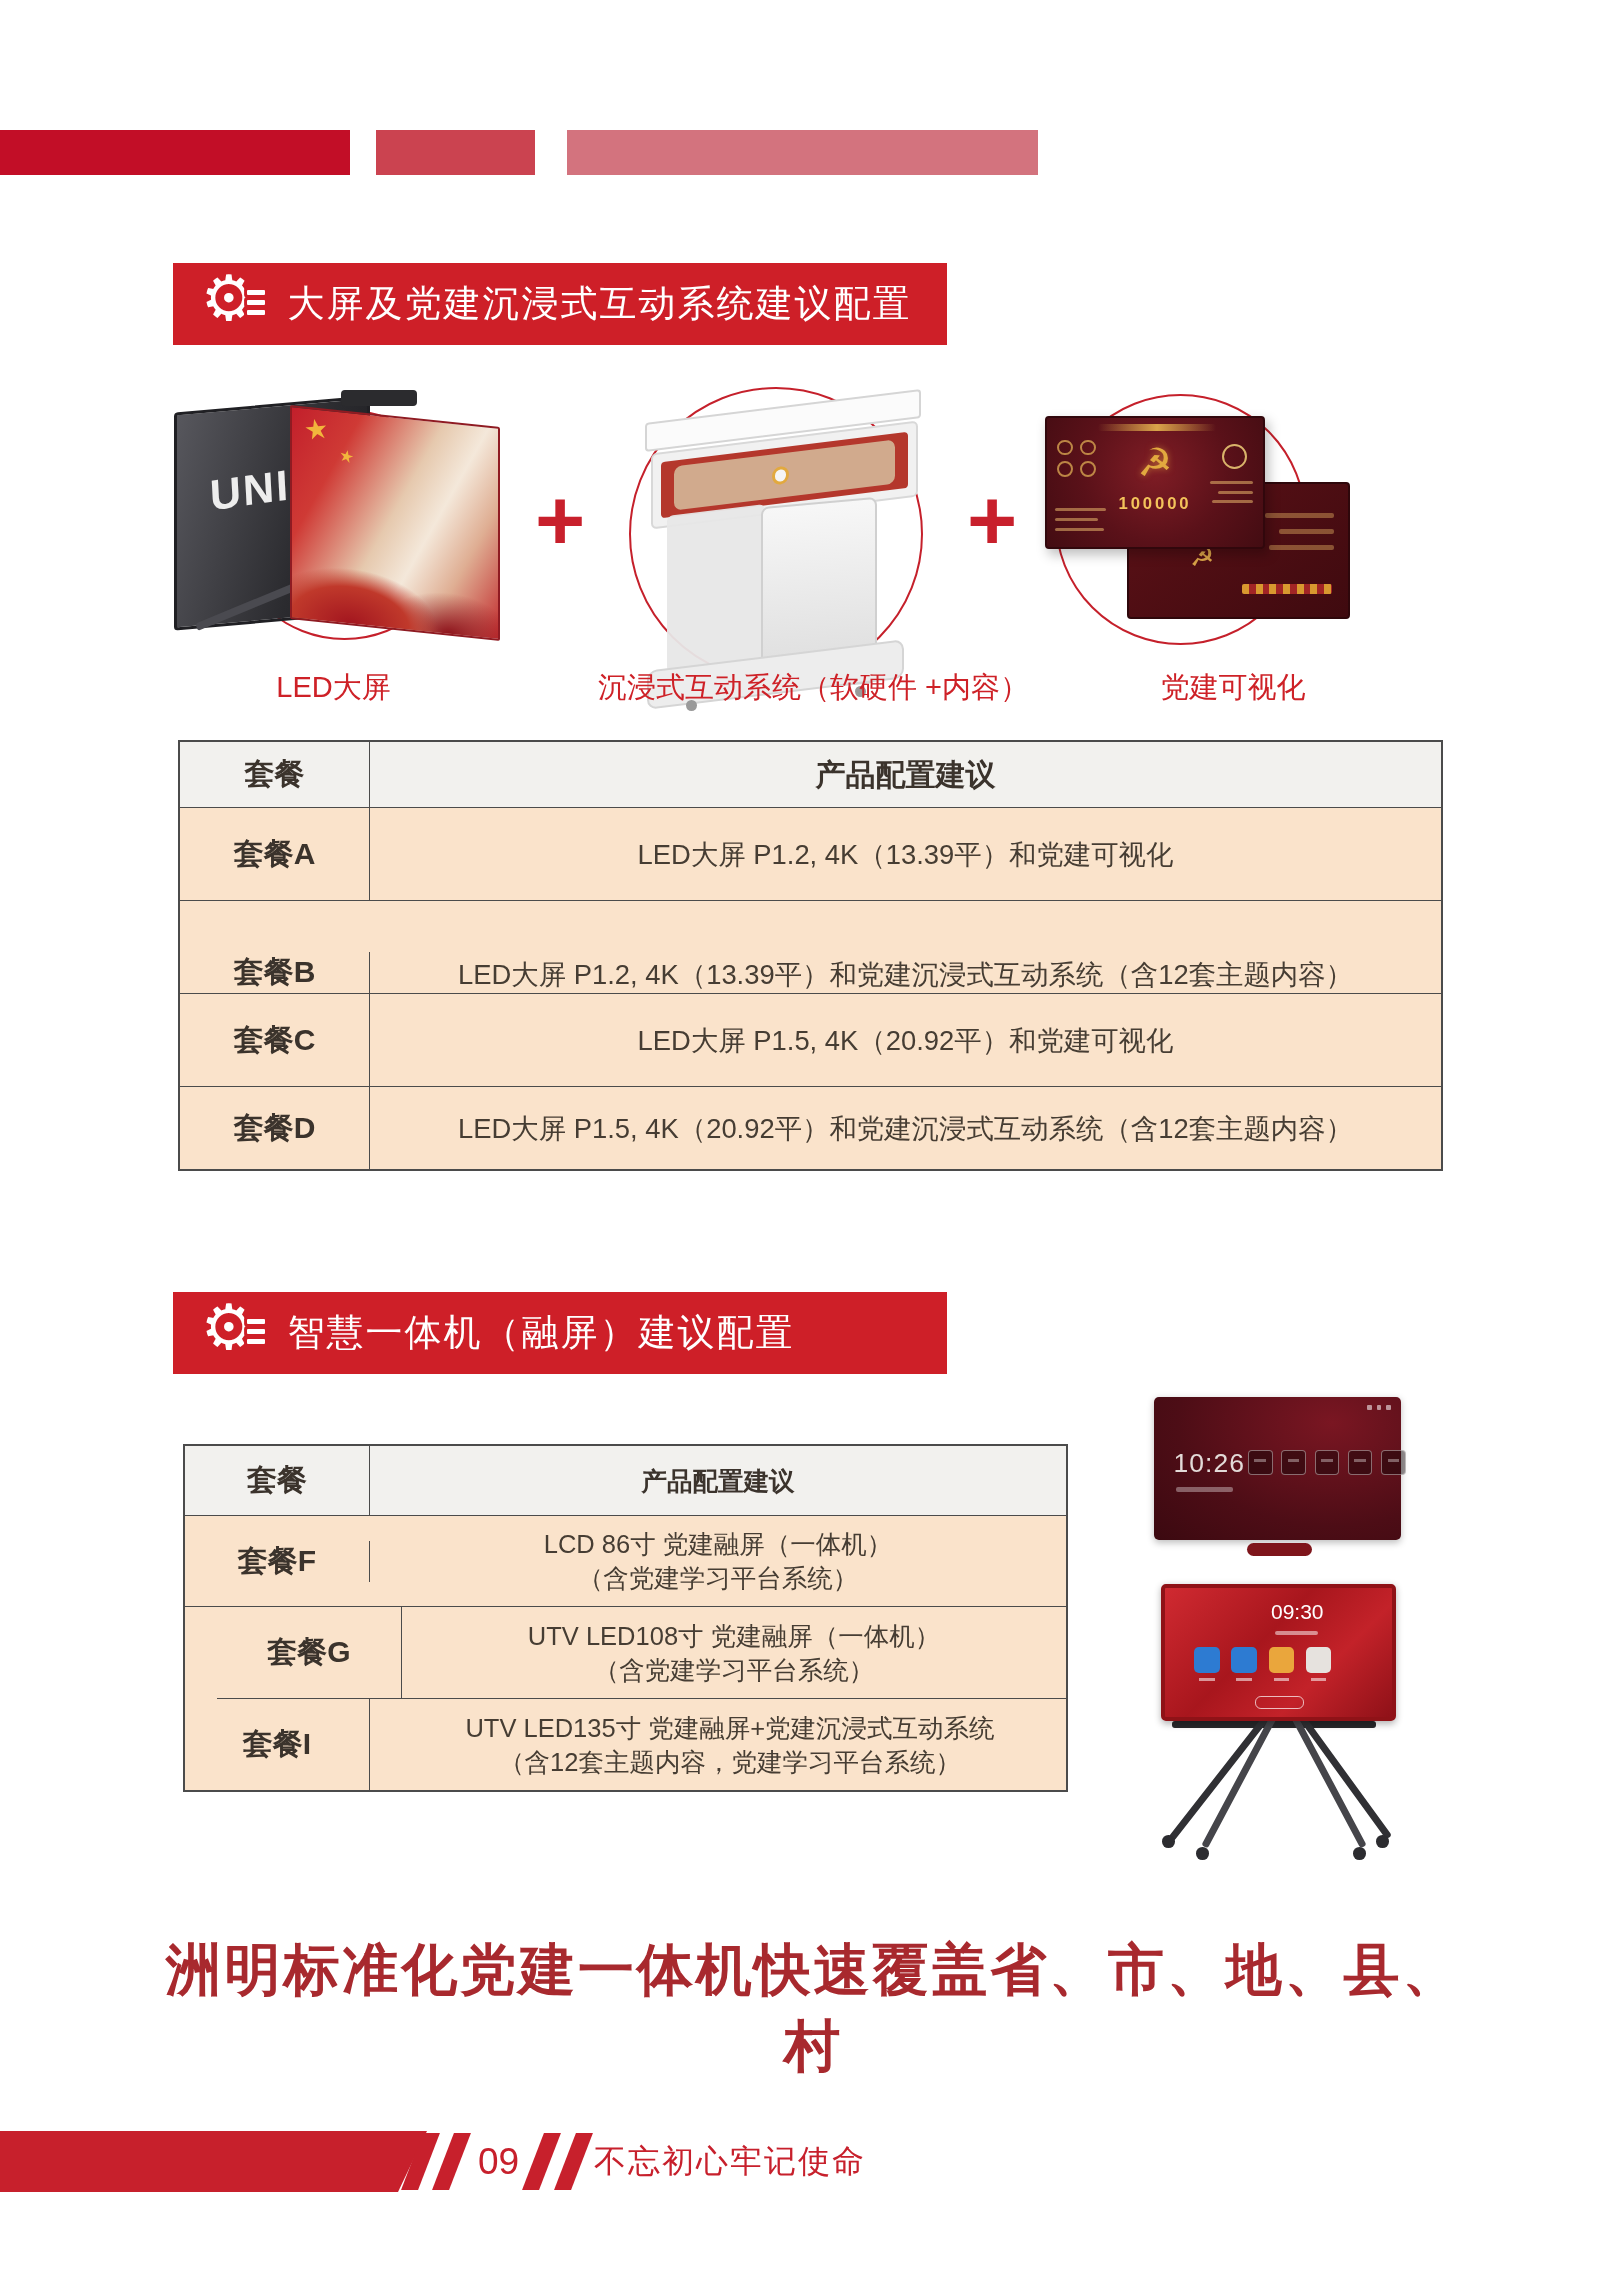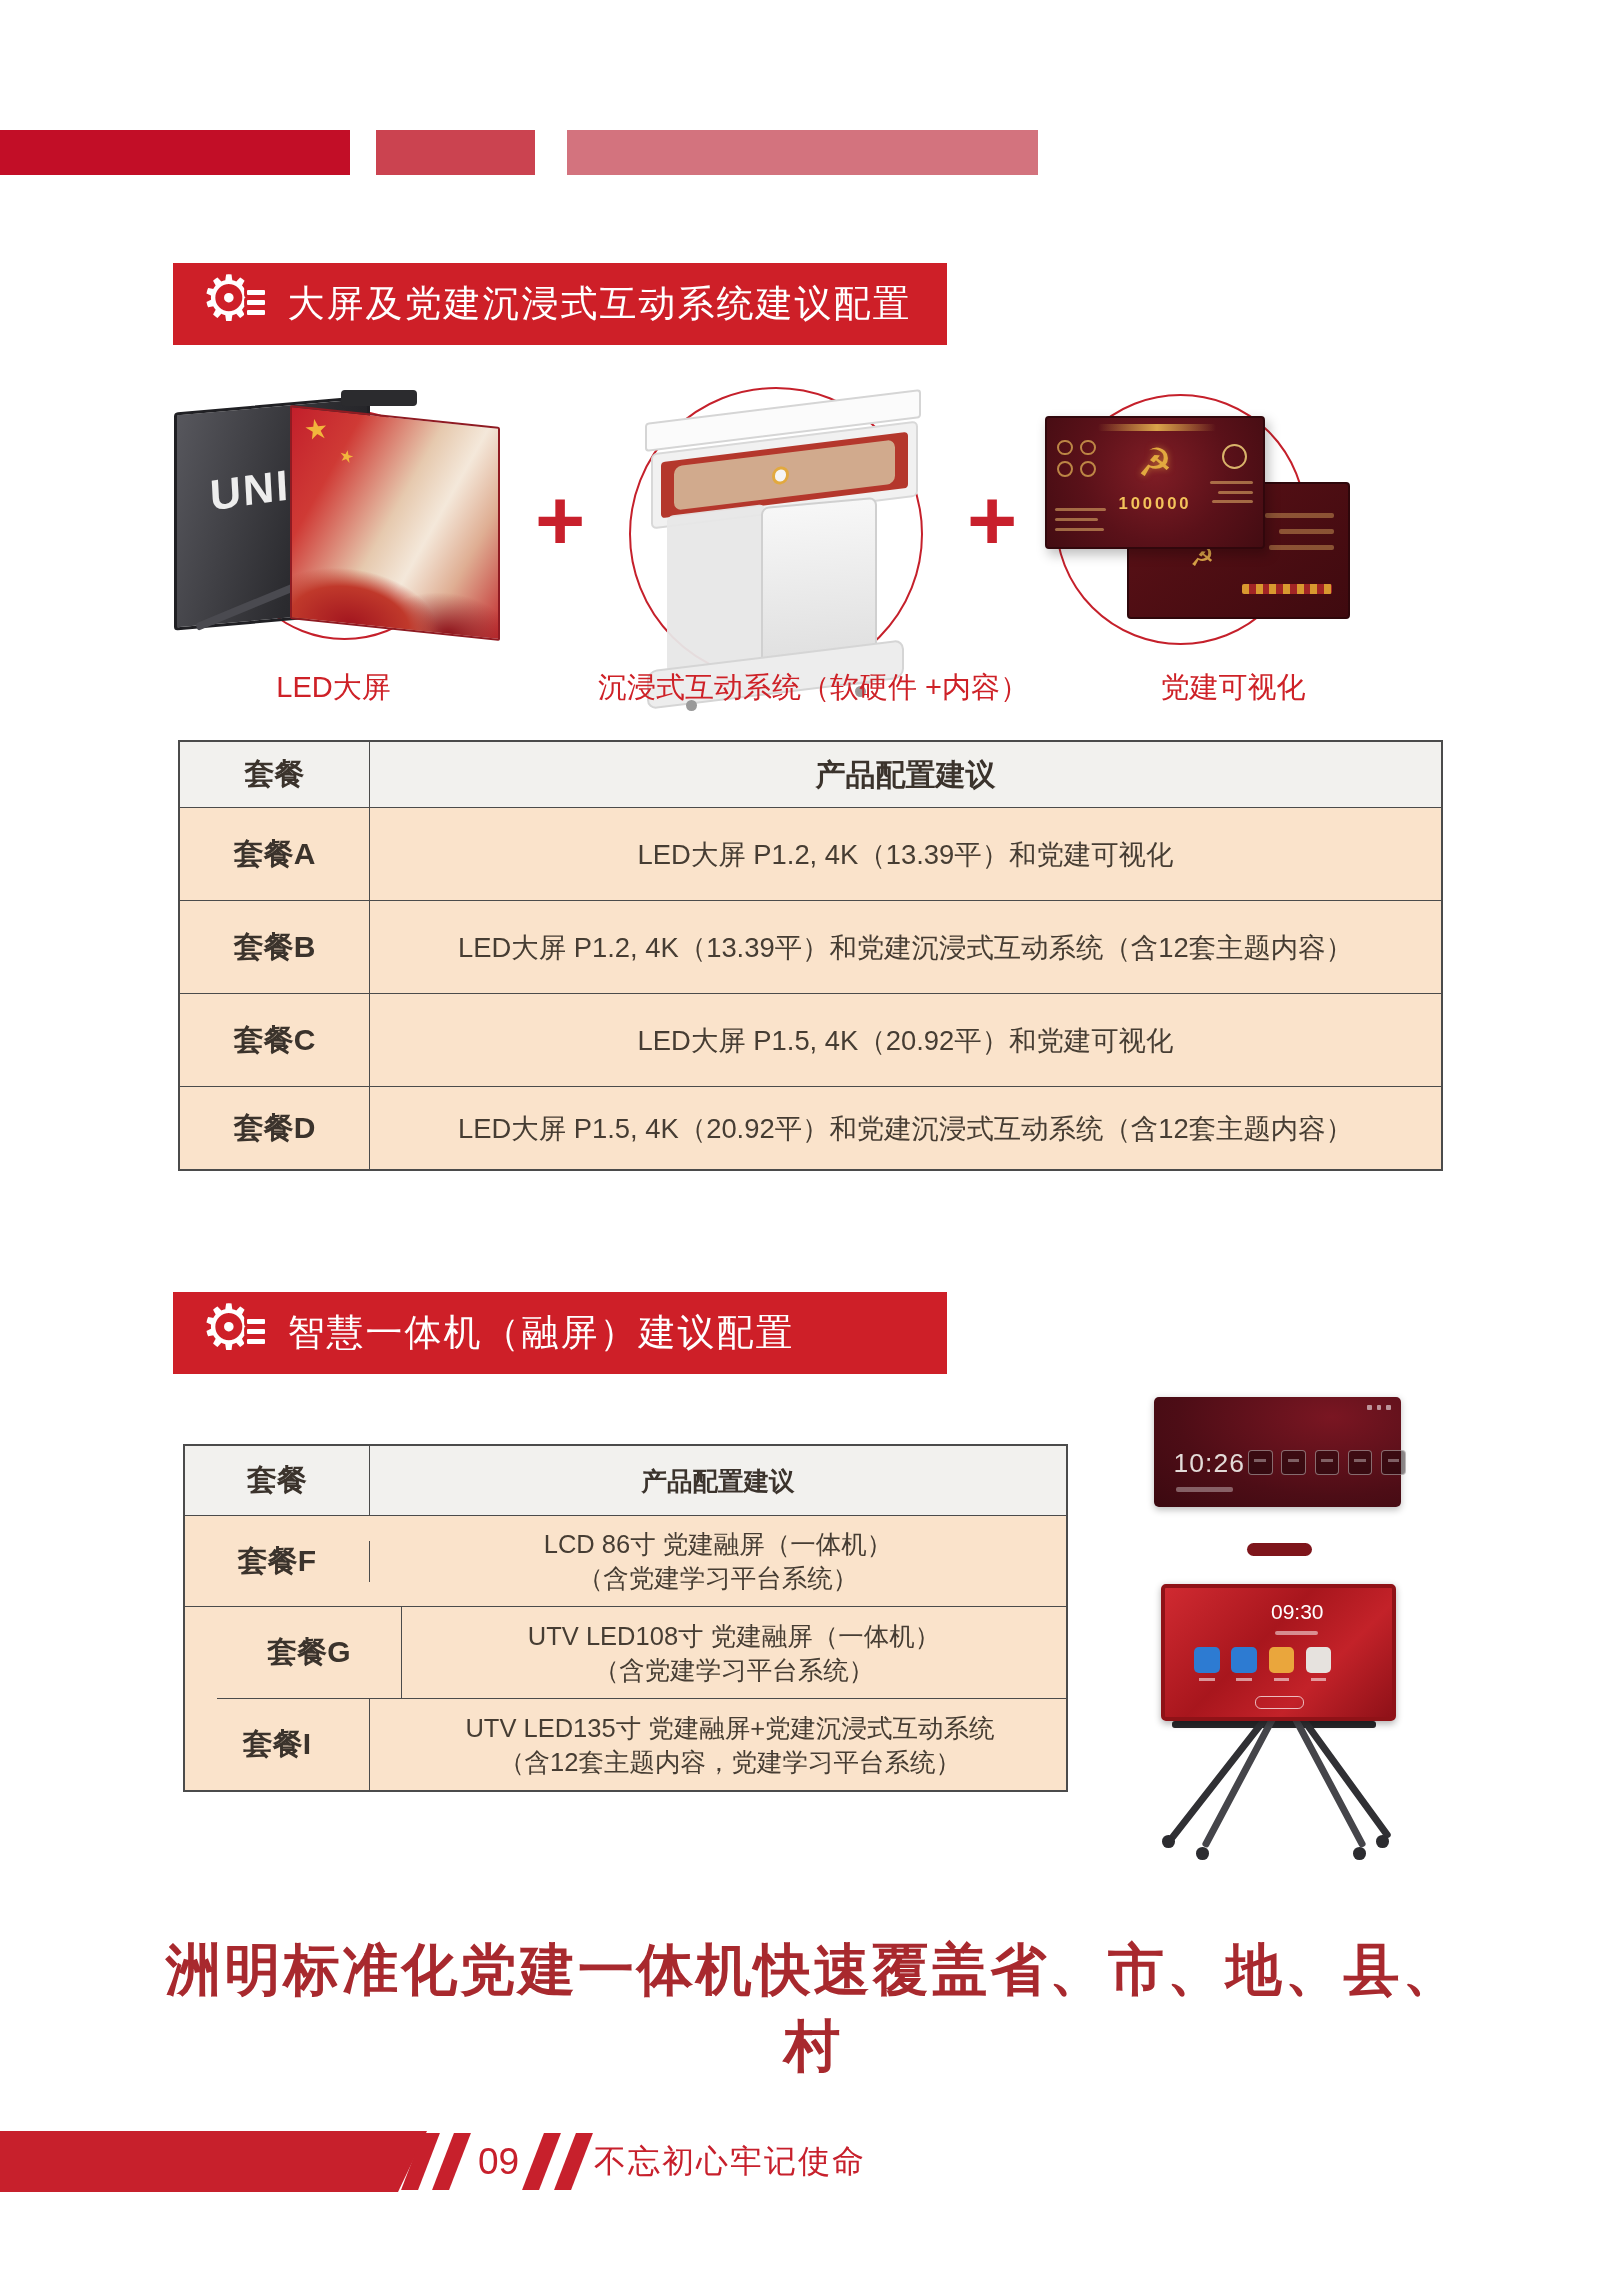--- a/index.html
+++ b/index.html
@@ -112,28 +112,28 @@
   .cfg-table{position:absolute;border:2px solid #4b4b4b;background:#fae3cb;box-sizing:border-box;}
   .cfg-table .trow{display:flex;border-bottom:1px solid #4b4b4b;}
   .cfg-table .trow:last-child{border-bottom:none;}
   .cfg-table .thead{background:#f2f1ee;}
   .cell-name{width:190px;flex:0 0 auto;border-right:1px solid #4b4b4b;display:flex;align-items:center;
              justify-content:center;font-weight:bold;font-size:30px;color:#3b332c;box-sizing:border-box;}
   .cell-cfg{flex:1;display:flex;flex-direction:column;align-items:center;justify-content:center;
             font-size:27.4px;color:#463d33;line-height:37px;text-align:center;}
   .cell-cfg.hd{font-weight:bold;font-size:30px;color:#3b332c;}
   .t1{left:178px;top:740px;width:1265px;}
-  .t1 .thead{height:65px;} .t1 .ra{height:92px;} .t1 .rb{height:92px;} .t1 .rc{height:92px;} .t1 .rd{height:82px;}
+  .t1 .thead{height:65px;} .t1 .ra{height:92px;} .t1 .rb{height:92px;align-items:flex-end;} .t1 .rc{height:92px;} .t1 .rd{height:82px;}
   .t2{left:183px;top:1444px;width:885px;}
   .t2 .cell-name{width:185px;}
   .t2 .thead{height:69px;} .t2 .rf{height:90px;align-items:center;} .t2 .rg{height:91px;margin-left:32px;} .t2 .ri{height:91px;gap:24px;}
   .t2 .cell-cfg{font-size:25.5px;line-height:34px;}
 
   
-  .d1-screen{position:absolute;left:1154px;top:1397px;width:247px;height:110px;border-radius:4.9px;
+  .d1-screen{position:absolute;left:1154px;top:1397px;width:247px;height:143px;border-radius:4.9px;
              background:radial-gradient(130% 150% at 72% 18%,#7a1622 0%,#4d0d16 48%,#2e060c 100%);
              box-shadow:0 2.9px 7.8px rgba(0,0,0,.25);}
   .d1-clock{position:absolute;left:19.6px;top:51px;font-size:26.5px;color:#e3dbd8;font-weight:300;letter-spacing:1px;}
   .d1-date{position:absolute;left:21.6px;top:90px;width:57px;height:4.9px;background:rgba(255,255,255,.35);border-radius:2px;}
   .d1-icons{position:absolute;left:94px;top:53px;display:flex;gap:8.8px;}
   .d1-icons .app{width:22.5px;height:22.5px;border:1px solid rgba(255,255,255,.4);border-radius:3.9px;
                  background:rgba(15,4,7,.45);}
   .d1-icons .app i{display:block;margin:7.8px auto 0;width:11.8px;height:2.9px;background:rgba(255,255,255,.35);}
   .d1-dots{position:absolute;right:9.8px;top:7.8px;display:flex;gap:4.9px;}
   .d1-dots i{width:4.9px;height:4.9px;background:rgba(255,255,255,.55);border-radius:1px;}

